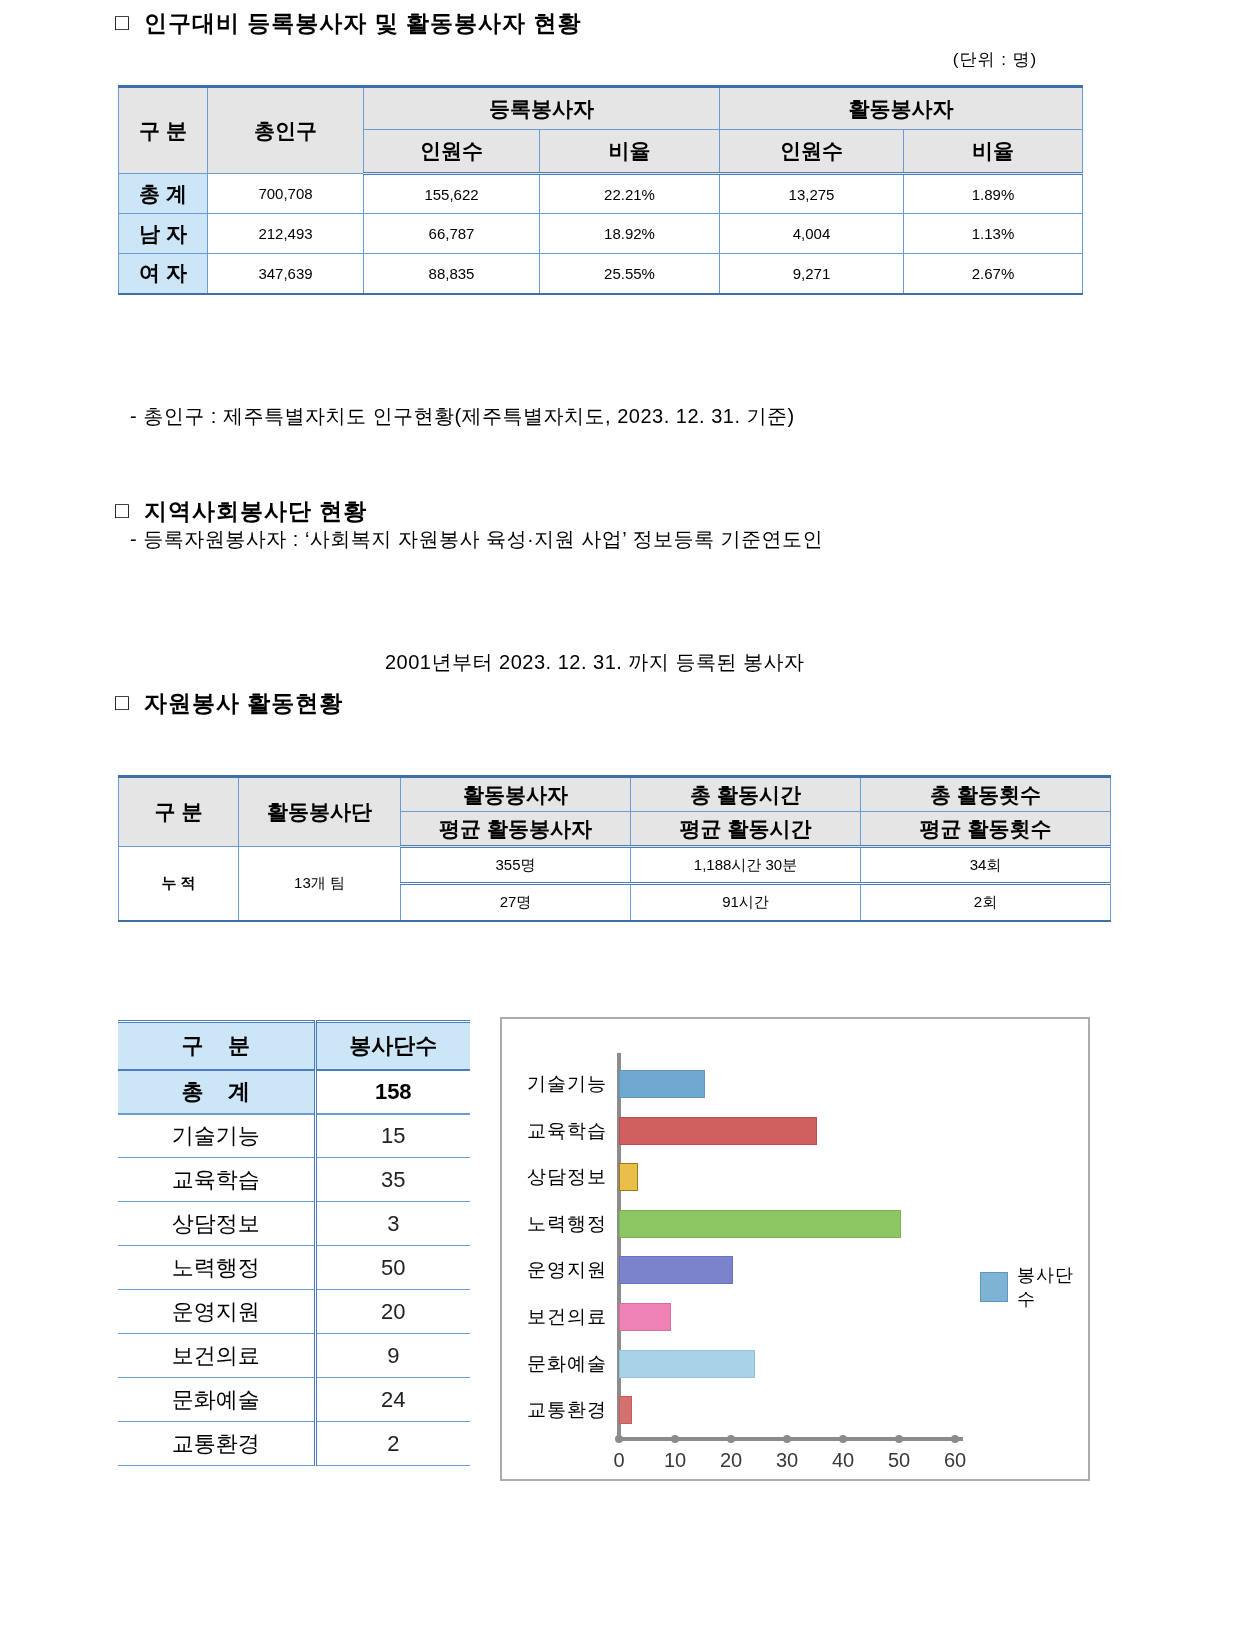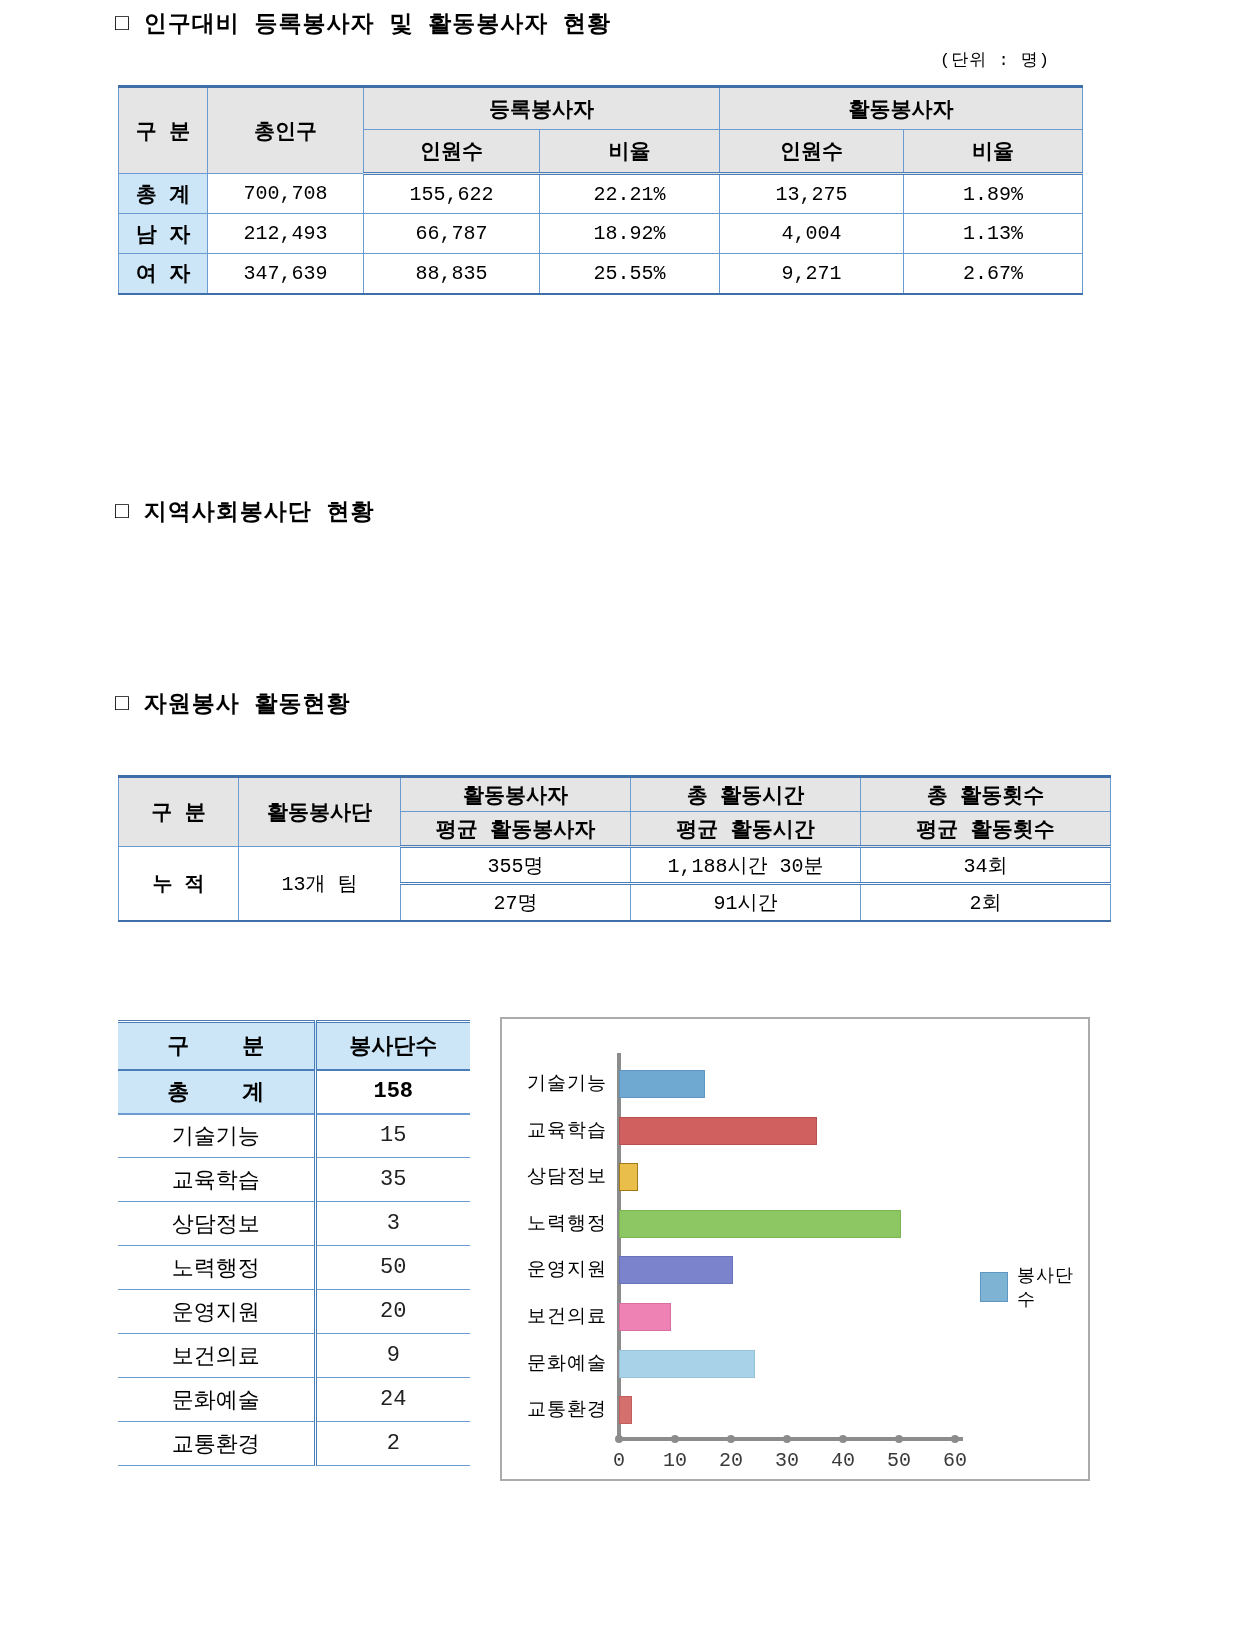--- a/index.html
+++ b/index.html
@@ -1,28 +1,28 @@
 <!DOCTYPE html>
 <html><head>
 <meta charset="utf-8">
 <style>
   html,body{margin:0;padding:0;background:#fff;}
   .page{position:relative;width:1220px;height:1625px;background:#fff;overflow:hidden;
-        font-family:Liberation Mono, monospace;color:#000;}
+        font-family:Liberation Sans, sans-serif;color:#000;}
 
   .sec-title{position:absolute;font-size:23px;font-weight:bold;letter-spacing:1px;white-space:pre;}
   .sec-title .bullet{display:inline-block;margin-right:14px;transform:translateY(-1px);}
   .unit{position:absolute;font-size:17px;letter-spacing:1px;}
   .unit-inline{font-size:17px;font-weight:normal;letter-spacing:1px;margin-left:16px;}
 
   
   .dtable{border-collapse:collapse;table-layout:fixed;position:absolute;background:#fff;
           border-top:3px solid #3E6FA8;border-bottom:2px solid #3E6FA8;}
   .dtable th,.dtable td{border:1px solid #6C9BD2;text-align:center;vertical-align:middle;
-          font-size:20px;padding:0;white-space:pre;}
+          font-size:15px;padding:0;white-space:pre;}
   .dtable th{background:#e5e5e5;font-weight:bold;font-size:21px;}
   .dtable .rh{background:#CCE6F7;font-weight:bold;font-size:21px;}
   .dtable tr.dbl th{border-bottom:3px double #4A7EBB;}
   .dtable td.dblb{border-bottom:3px double #4A7EBB;}
   .dtable .bold{font-weight:bold;}
 
   
   .notes{position:absolute;left:130px;top:314px;font-size:20px;line-height:41px;letter-spacing:0.5px;white-space:pre;}
   .notes .indent{padding-left:255px;}
 
@@ -102,20 +102,26 @@
       <td class="rh">여 자</td>
       <td>347,639</td>
       <td>88,835</td>
       <td>25.55%</td>
       <td>9,271</td>
       <td>2.67%</td>
     </tr>
   </tbody>
     </table>
 
+  <div class="notes">
+    <div>- 총인구 : 제주특별자치도 인구현황(제주특별자치도, 2023. 12. 31. 기준)</div>
+    <div>- 등록자원봉사자 : ‘사회복지 자원봉사 육성·지원 사업’ 정보등록 기준연도인</div>
+    <div class="indent">2001년부터 2023. 12. 31. 까지 등록된 봉사자</div>
+    <div>- 활동자원봉사자 : 2023년 1회 이상 활동한 봉사자</div>
+  </div>
 
   <div class="sec-title" style="left:115px;top:496px"><span class="bullet">□</span><span>지역사회봉사단 현황</span></div>
 
 
   <div class="sec-title" style="left:115px;top:688px"><span class="bullet">□</span><span>자원봉사 활동현황</span></div>
 
   <table class="dtable" style="left:118px;top:775px;width:992px">
     <colgroup>
       <col style="width:120px">
         <col style="width:162px">

